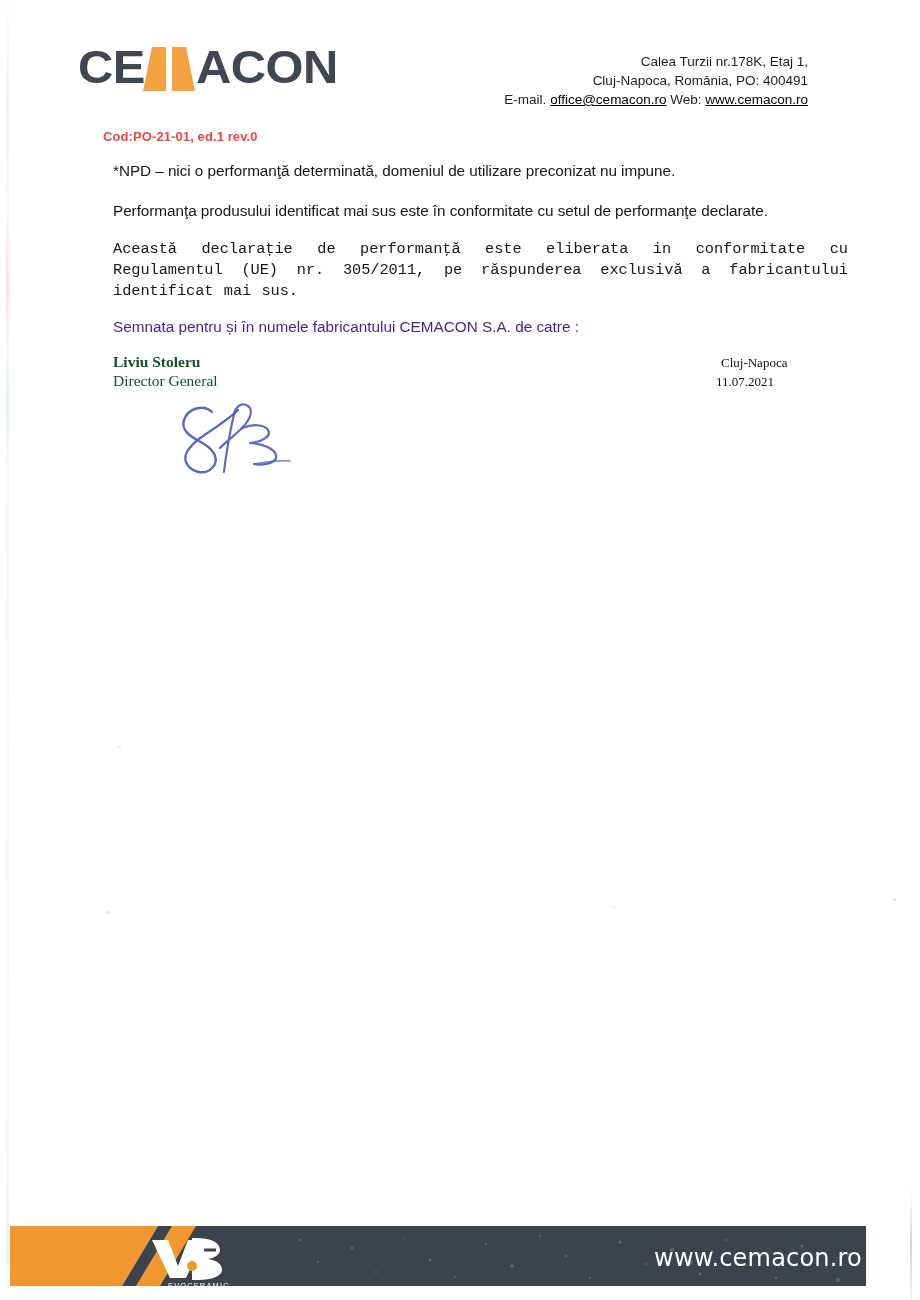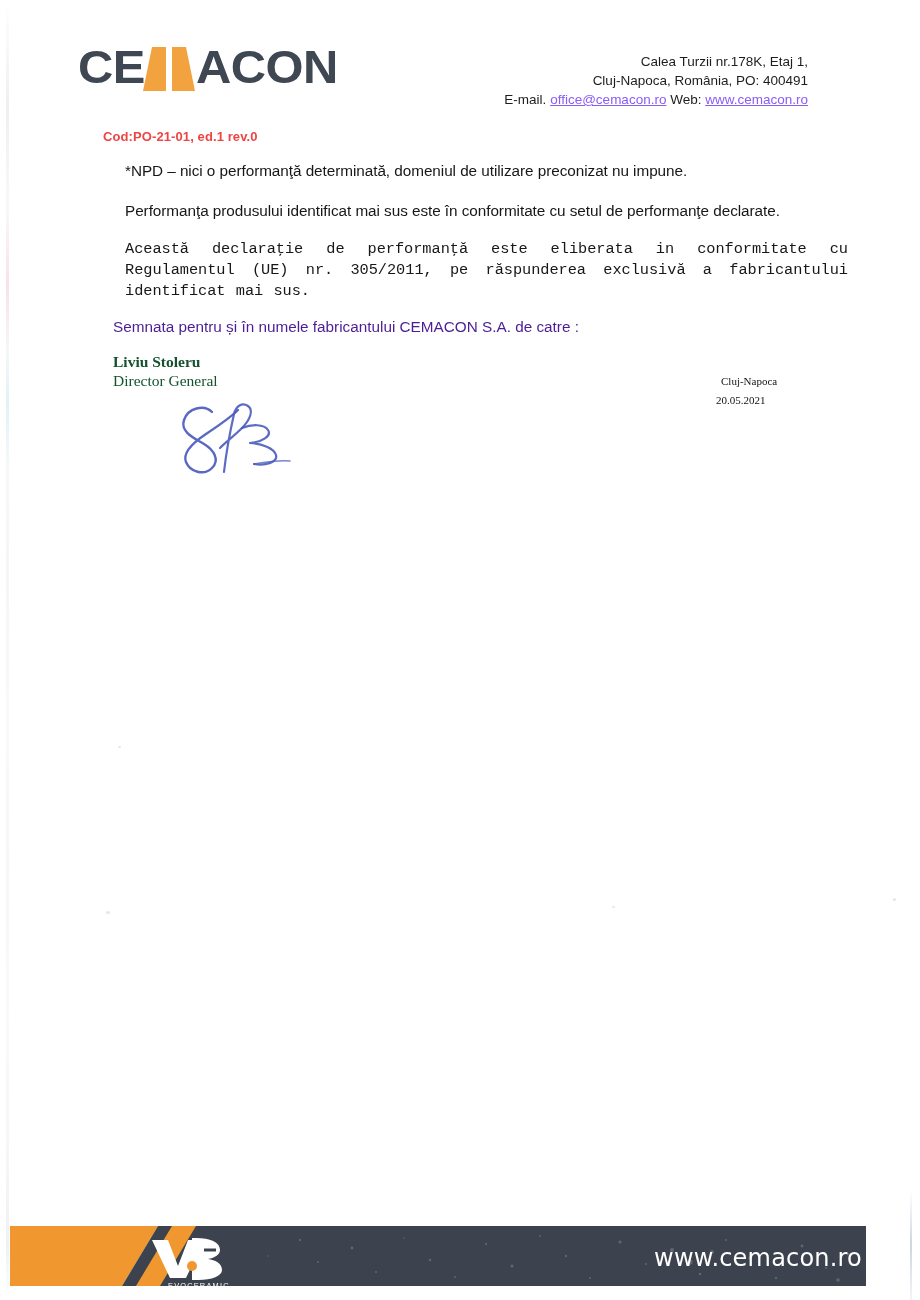--- a/index.html
+++ b/index.html
@@ -96,21 +96,21 @@
     position: absolute;
     right: 112px;
     top: 52px;
     text-align: right;
     font-size: 13.5px;
     line-height: 19px;
     color: #1d1d1f;
     white-space: nowrap;
   }
   .company-contact a {
-    color: #8b5cf6;
+    color: #000000;
     text-decoration: underline;
   }
 
   
   .doc-code {
     position: absolute;
     left: 103px;
     top: 129px;
     font-size: 13px;
     color: #ef4444;
@@ -122,21 +122,21 @@
   .body-text {
     position: absolute;
     left: 113px;
     top: 160px;
     width: 735px;
     color: #171718;
   }
   .para {
     font-size: 15.3px;
     line-height: 21px;
-    margin: 0 0 18px 12px;
+    margin: 0 0 18px 0;
     letter-spacing: -0.05px;
   }
   .para.justify {
     text-align: justify;
     text-align-last: left;
     word-spacing: 1.2px;
   }
   .para.p1 { margin-bottom: 19px; }
   .para.p3 { margin-bottom: 0; font-family: Liberation Mono, monospace; }
 
@@ -157,23 +157,23 @@
     font-size: 15.5px;
     line-height: 19px;
     color: #14532d;
   }
   .signer-name { font-weight: 700; }
   .signer-role { font-weight: 400; }
 
   .place-date {
     position: absolute;
     left: 716px;
-    top: 372px;
+    top: 353px;
     font-family: "Liberation Serif", serif;
-    font-size: 11px;
+    font-size: 13px;
     line-height: 19px;
     color: #121214;
   }
   .place-date .place { padding-left: 5px; }
 
   
   .signature {
     position: absolute;
     left: 168px;
     top: 398px;
@@ -255,21 +255,21 @@
 
   <div class="signed-line">Semnata pentru și în numele fabricantului CEMACON S.A. de catre :</div>
 
   <div class="signer">
     <div class="signer-name">Liviu Stoleru</div>
     <div class="signer-role">Director General</div>
   </div>
 
   <div class="place-date">
     <div class="place">Cluj-Napoca</div>
-    <div class="date">20.05.2021</div>
+    <div class="date">11.07.2021</div>
   </div>
 
   <div class="signature">
     <svg width="130" height="90" viewBox="0 0 130 90">
       <g fill="none" stroke="#4a5bbf" stroke-linecap="round" stroke-linejoin="round">
         <path d="M44 14 C36 6, 20 10, 16 22 C12 34, 26 40, 36 46 C46 52, 52 62, 44 70 C36 78, 22 74, 18 64 C14 54, 26 44, 38 36 C50 28, 62 20, 70 12" stroke-width="2.4" opacity="0.92"></path>
         <path d="M56 74 C58 56, 62 34, 66 16 C68 8, 74 4, 80 8 C86 12, 82 22, 74 30 C66 38, 58 44, 52 50" stroke-width="2.2" opacity="0.9"></path>
         <path d="M74 30 C84 26, 96 26, 100 32 C104 38, 94 44, 82 45 C94 46, 106 50, 108 57 C110 64, 98 68, 86 66" stroke-width="2.2" opacity="0.9"></path>
         <path d="M86 66 C98 64, 112 62, 122 63" stroke-width="1.6" opacity="0.75"></path>
       </g>

